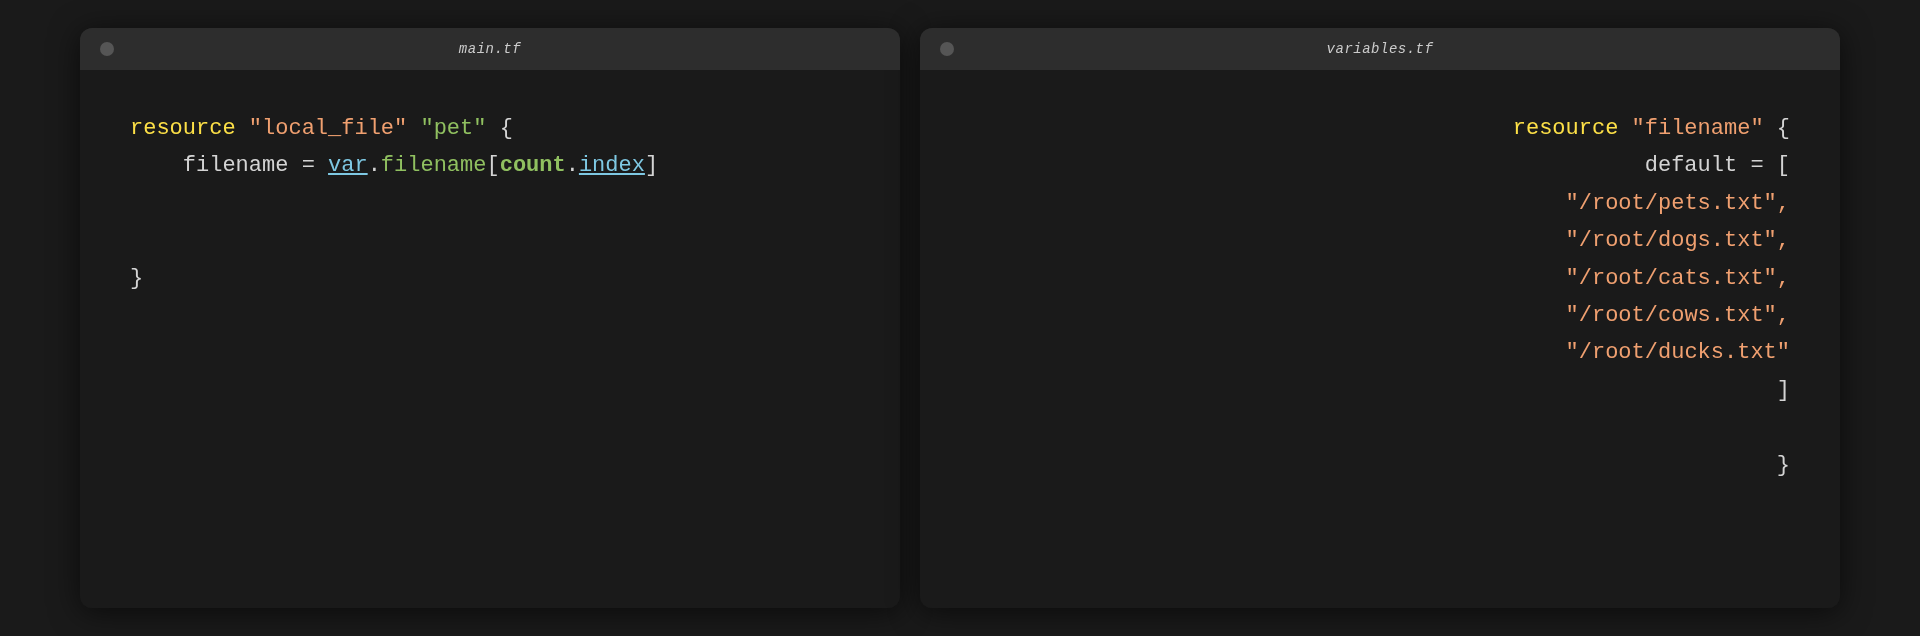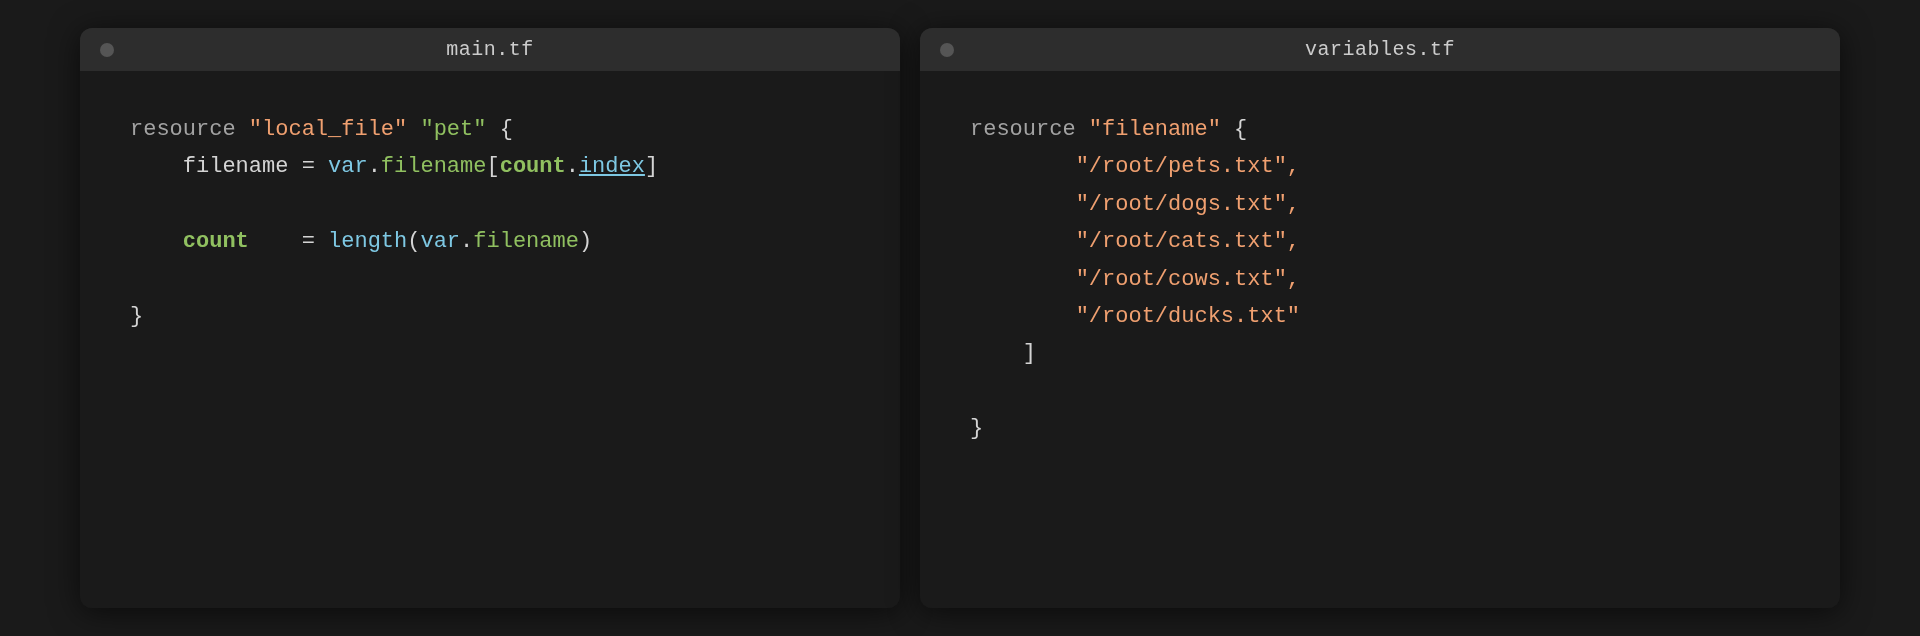--- a/index.html
+++ b/index.html
@@ -29,20 +29,21 @@
     }
 
     .editor-window.left {
       width: 820px;
       height: 580px;
     }
 
     .editor-window.right {
       width: 920px;
       height: 580px;
+      text-align: right;
     }
 
     .title-bar {
       background: #2d2d2d;
       display: flex;
       align-items: center;
       justify-content: center;
       padding: 10px 20px;
       position: relative;
       min-height: 42px;
@@ -52,41 +53,42 @@
       width: 14px;
       height: 14px;
       border-radius: 50%;
       background: #555;
       position: absolute;
       left: 20px;
     }
 
     .title-bar-text {
       color: #cccccc;
-      font-size: 20px;
+      font-size: 14px;
       letter-spacing: 0.5px;
+      font-style: italic;
     }
 
     .code-area {
       flex: 1;
       padding: 40px 50px;
       font-size: 22px;
       line-height: 1.7;
       color: #d4d4d4;
       background: #1a1a1a;
     }
 
     
-    .kw-resource   { color: #a3a3a3; }   
+    .kw-resource   { color: #fde047; }   
     .kw-string     { color: #f0a070; }   
     .kw-pet        { color: #90c060; }   
     .kw-brace      { color: #d4d4d4; }   
     .kw-attr       { color: #d4d4d4; }   
     .kw-eq         { color: #d4d4d4; }   
-    .kw-var        { color: #7ec8e3; }   
+    .kw-var        { color: #7ec8e3; text-decoration: underline; }   
     .kw-varname    { color: #90c060; }   
     .kw-bracket    { color: #d4d4d4; }   
     .kw-count      { color: #90c060; font-weight: bold; }   
     .kw-index      { color: #7ec8e3; text-decoration: underline; }   
     .kw-func       { color: #7ec8e3; }   
     .kw-default    { color: #d4d4d4; }   
     .kw-pathstr    { color: #f0a070; }
 
     .code-line {
       display: block;
@@ -102,38 +104,38 @@
     <span class="title-bar-text">main.tf</span>
   </div>
   <div class="code-area">
 
     <span class="code-line"><span class="kw-resource">resource</span> <span class="kw-string">"local_file"</span> <span class="kw-pet">"pet"</span> <span class="kw-brace">{</span></span>
 
     <span class="code-line">    <span class="kw-attr">filename</span> <span class="kw-eq">=</span> <span class="kw-var">var</span><span class="kw-brace">.</span><span class="kw-varname">filename</span><span class="kw-bracket">[</span><span class="kw-count">count</span><span class="kw-brace">.</span><span class="kw-index">index</span><span class="kw-bracket">]</span></span>
 
     <span class="code-line"> </span>
 
-    <span class="code-line">    <span class="kw-count">count</span>    <span class="kw-eq">=</span> <span class="kw-func">length</span><span class="kw-bracket">(</span><span class="kw-var">var</span><span class="kw-brace">.</span><span class="kw-varname">filename</span><span class="kw-bracket">)</span></span>
 
     <span class="code-line"> </span>
 
     <span class="code-line"><span class="kw-brace">}</span></span>
 
   </div>
 </div>
 
 <div class="editor-window right">
   <div class="title-bar">
     <div class="traffic-light"></div>
     <span class="title-bar-text">variables.tf</span>
   </div>
   <div class="code-area">
 
     <span class="code-line"><span class="kw-resource">resource</span> <span class="kw-string">"filename"</span> <span class="kw-brace">{</span></span>
 
+    <span class="code-line">    <span class="kw-default">default</span> <span class="kw-eq">=</span> <span class="kw-bracket">[</span></span>
 
     <span class="code-line">        <span class="kw-pathstr">"/root/pets.txt",</span></span>
 
     <span class="code-line">        <span class="kw-pathstr">"/root/dogs.txt",</span></span>
 
     <span class="code-line">        <span class="kw-pathstr">"/root/cats.txt",</span></span>
 
     <span class="code-line">        <span class="kw-pathstr">"/root/cows.txt",</span></span>
 
     <span class="code-line">        <span class="kw-pathstr">"/root/ducks.txt"</span></span>

